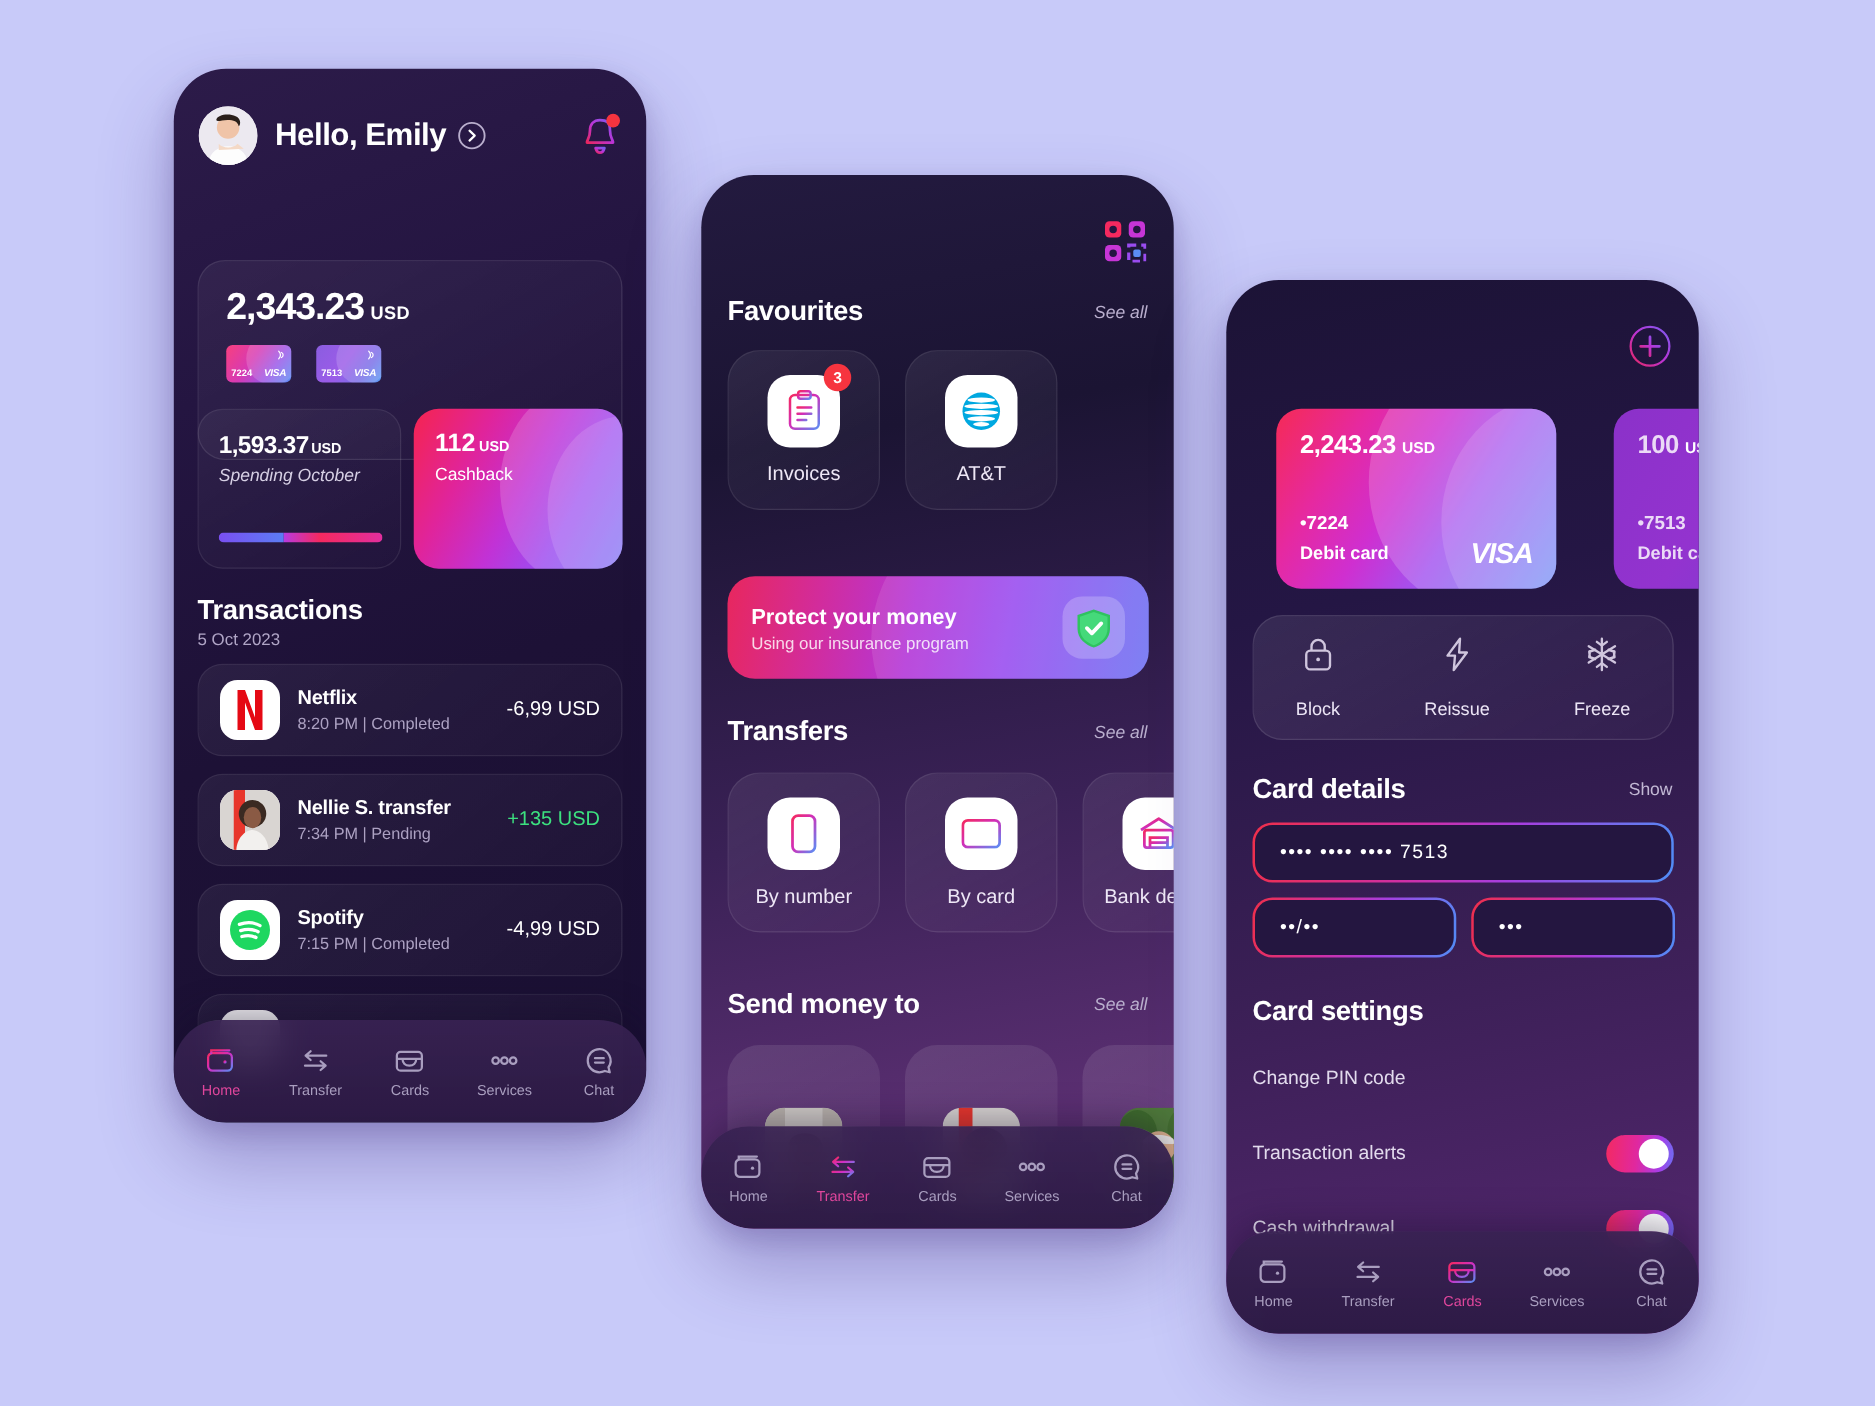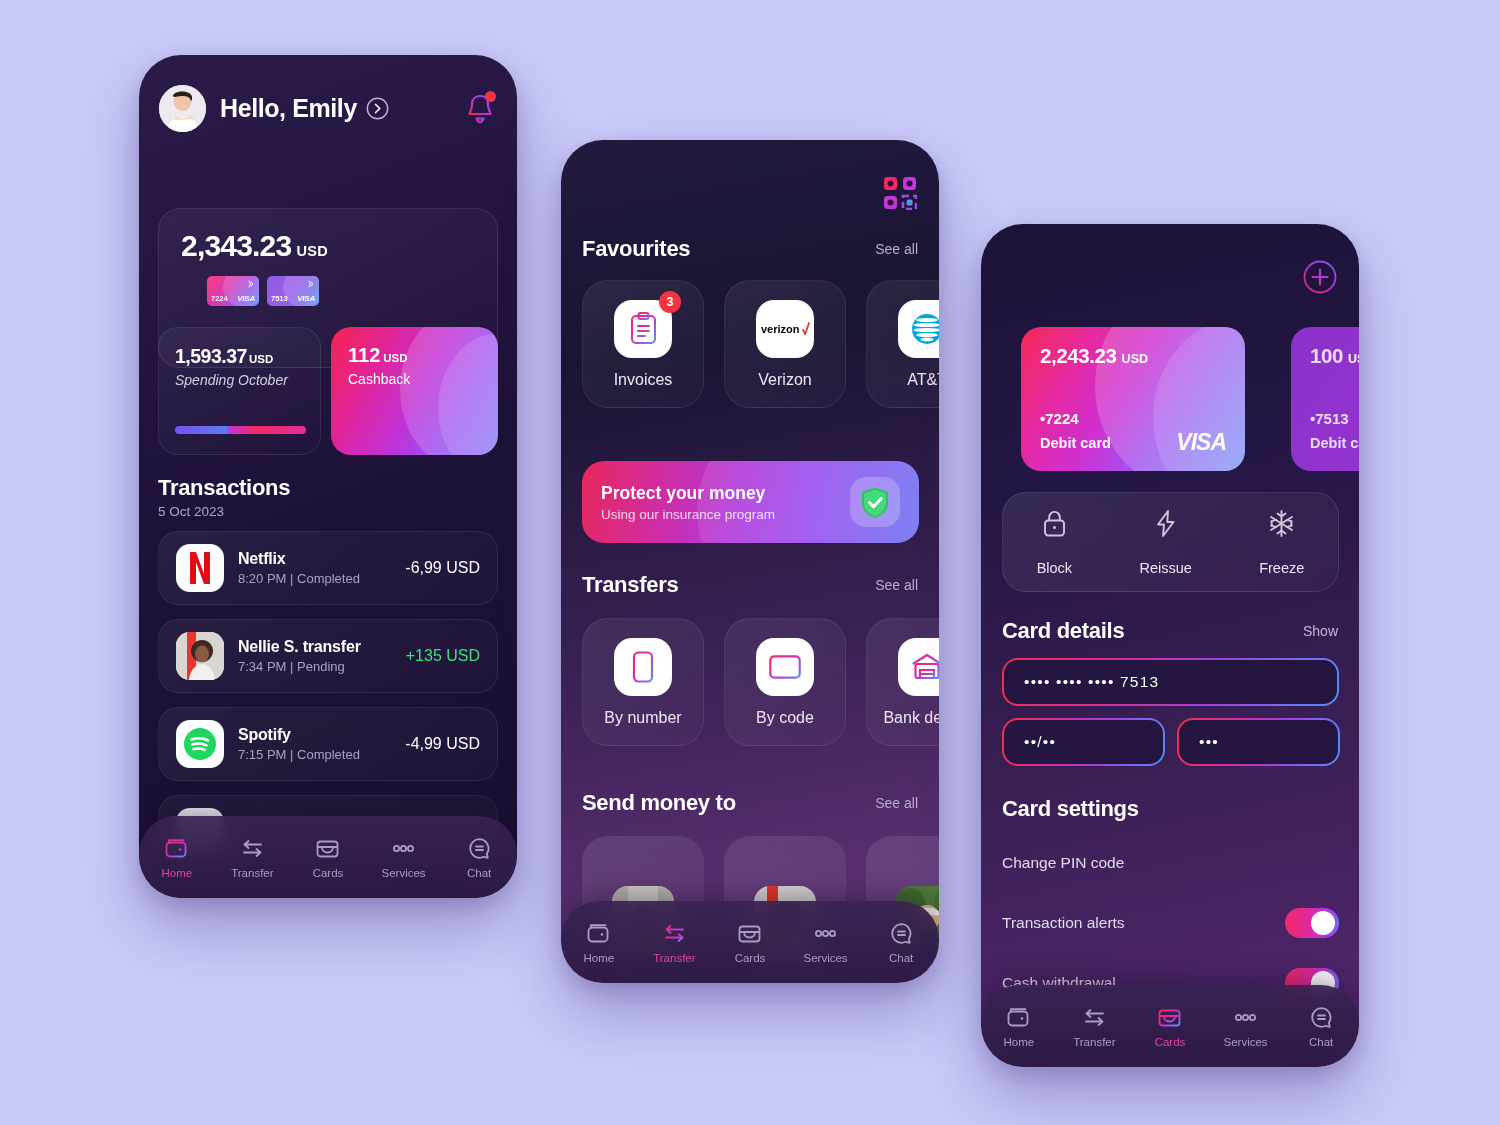--- a/index.html
+++ b/index.html
@@ -24,21 +24,21 @@
     background:linear-gradient(160deg,#2c1b49 0%,#241541 28%,#1d1136 58%,#1a1033 100%); }
   #phone2 { left:561px; top:140px; width:378px; height:843px;
     background:linear-gradient(170deg,#231a3f 0%,#1b1433 25%,#3a2156 60%,#5b2f72 88%,#6b3580 100%); }
   #phone3 { left:981px; top:224px; width:378px; height:843px;
     background:linear-gradient(168deg,#1c1336 0%,#241644 30%,#3a1f55 62%,#4d2568 88%,#54266d 100%); }
 
   .screen { position:absolute; inset:0; }
 
   
   .sec-title { font-size:22px; font-weight:bold; color:#fff; letter-spacing:-.3px; }
-  .see-all { font-size:14px; color:#b9aecd; }
+  .see-all { font-size:14px; color:#b9aecd;font-style:italic; }
   .row-between { display:flex; align-items:center; justify-content:space-between; }
 
   
   .p1-head { position:absolute; left:20px; top:30px; right:20px; display:flex; align-items:center; }
   .avatar {
     width:47px; height:47px; border-radius:50%; overflow:hidden; flex:none;
     background:#e9e7ee; position:relative;
   }
   .avatar svg { display:block; width:100%; height:100%; }
   .hello { font-size:25px; font-weight:bold; color:#fff; margin-left:14px; letter-spacing:-.4px; }
@@ -55,21 +55,21 @@
   .search-ph { font-size:14.5px; color:#9f95b5; }
 
   .balance-card {
     position:absolute; left:19px; top:153px; width:340px; height:160px;
     border:1px solid rgba(255,255,255,.09); border-radius:22px;
     background:linear-gradient(150deg,rgba(255,255,255,.055),rgba(255,255,255,.012));
     padding:20px 22px;
   }
   .bal-amt { font-size:30px; font-weight:bold; color:#fff; letter-spacing:-.8px; }
   .bal-cur { font-size:14.5px; font-weight:bold; color:#fff; margin-left:5px; letter-spacing:.3px; }
-  .minicards { display:flex; gap:8px; margin-top:13px;margin-left:26px; }
+  .minicards { display:flex; gap:20px; margin-top:13px; }
   .minicard {
     width:52px; height:30px; border-radius:5px; position:relative; overflow:hidden;
     display:flex; align-items:flex-end; justify-content:space-between; padding:0 4px 3px;
   }
   .minicard.c1 { background:linear-gradient(125deg,#f8407e 0%,#d63ab4 40%,#9a57e8 70%,#5b8df4 100%); }
   .minicard.c2 { background:linear-gradient(125deg,#8b5de0 0%,#9b5ce8 45%,#7a6fe8 75%,#5b9cf4 100%); }
   .minicard:before {
     content:""; position:absolute; width:42px; height:42px; border-radius:50%;
     background:rgba(255,255,255,.16); right:-6px; top:-10px;
   }
@@ -456,29 +456,20 @@
               <rect x="3" y="4" width="23" height="27" rx="4" fill="none" stroke="url(#gpink)" stroke-width="2"></rect>
               <rect x="9.5" y="1" width="10" height="6" rx="2" fill="none" stroke="url(#gpink)" stroke-width="2"></rect>
               <path d="M9 14h11M9 19h11M9 24h7" stroke="url(#gpink)" stroke-width="2" stroke-linecap="round"></path>
             </svg>
             <span class="badge">3</span>
           </div>
           <span class="tile-label">Invoices</span>
         </div>
         <div class="tile">
           <div class="tile-ic">
-            <svg width="50" height="16" viewBox="0 0 50 16">
-              <text x="1" y="12" font-family="Liberation Sans, sans-serif" font-size="11" font-weight="bold" fill="#000">verizon</text>
-              <path d="M43 9l2.2 4L49 2" fill="none" stroke="#e8362c" stroke-width="1.8" stroke-linecap="round" stroke-linejoin="round"></path>
-            </svg>
-          </div>
-          <span class="tile-label">Verizon</span>
-        </div>
-        <div class="tile">
-          <div class="tile-ic">
             <svg width="36" height="36" viewBox="0 0 36 36">
               <circle cx="18" cy="18" r="15" fill="#00a8e0"></circle>
               <g fill="#fff">
                 <ellipse cx="18" cy="9" rx="11" ry="2.1"></ellipse>
                 <ellipse cx="18" cy="14" rx="13.5" ry="2.1"></ellipse>
                 <ellipse cx="18" cy="19" rx="13.5" ry="2.1"></ellipse>
                 <ellipse cx="18" cy="24" rx="11" ry="2.1"></ellipse>
                 <ellipse cx="18" cy="28.4" rx="6.5" ry="1.8"></ellipse>
               </g>
             </svg>
@@ -516,21 +507,21 @@
           <span class="tile-label">By number</span>
         </div>
         <div class="tile">
           <div class="tile-ic">
             <svg width="32" height="24" viewBox="0 0 32 24">
                 <rect x="1.3" y="1.3" width="29.4" height="21.4" rx="4" fill="none" stroke="url(#gpink)" stroke-width="2.2"></rect>
                 <path d="M1.3 8.5h29.4" stroke="url(#gpink)" stroke-width="2.2"></path>
                 <path d="M6 16.5h4M13 16.5h4" stroke="url(#gpink)" stroke-width="2.2" stroke-linecap="round"></path>
               </svg>
           </div>
-          <span class="tile-label">By code</span>
+          <span class="tile-label">By card</span>
         </div>
         <div class="tile">
           <div class="tile-ic">
             <svg width="32" height="27" viewBox="0 0 32 27">
                 <path d="M1.8 11L16 2l14.2 9" fill="none" stroke="url(#gpink)" stroke-width="2.2" stroke-linejoin="round"></path>
                 <rect x="4.5" y="11" width="23" height="14" rx="2" fill="none" stroke="url(#gpink)" stroke-width="2.2"></rect>
                 <path d="M9 25v-8h14v8M9 21h14" stroke="url(#gpink)" stroke-width="2.2" fill="none"></path>
               </svg>
           </div>
           <span class="tile-label">Bank details</span>

